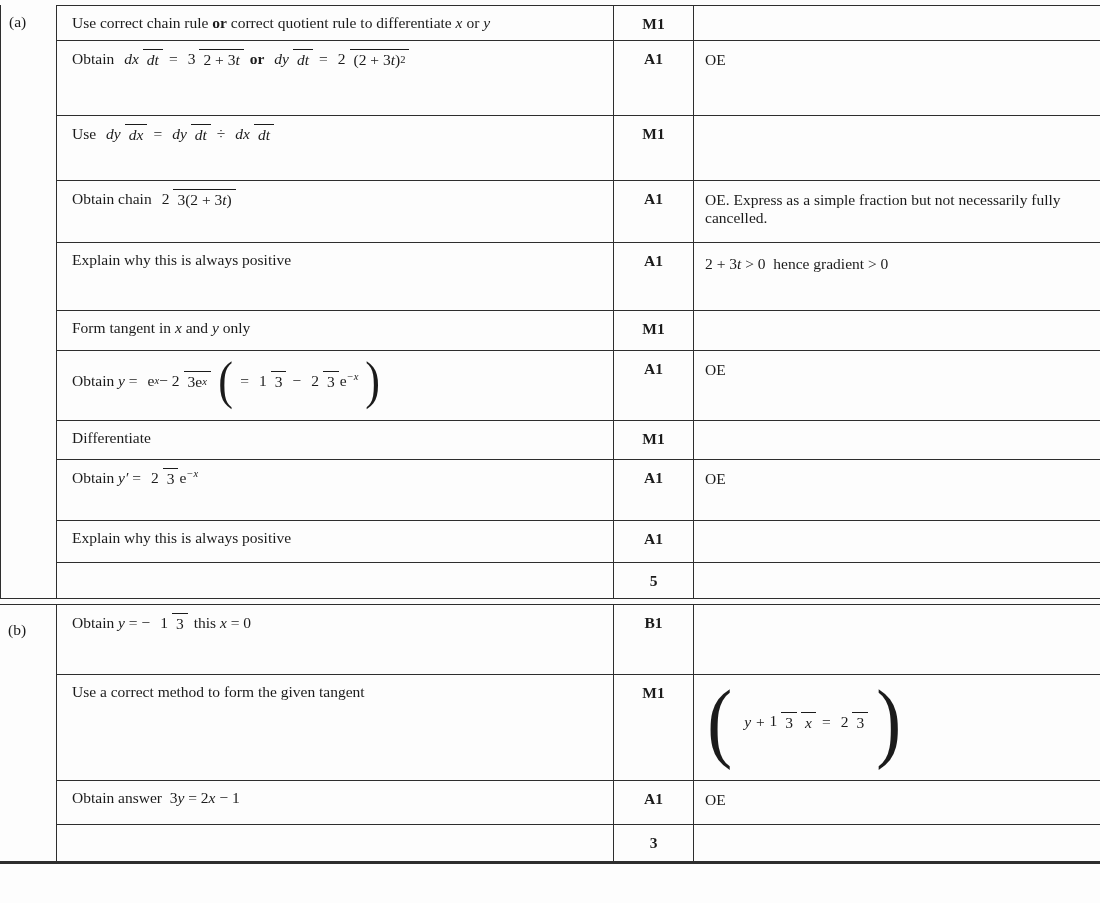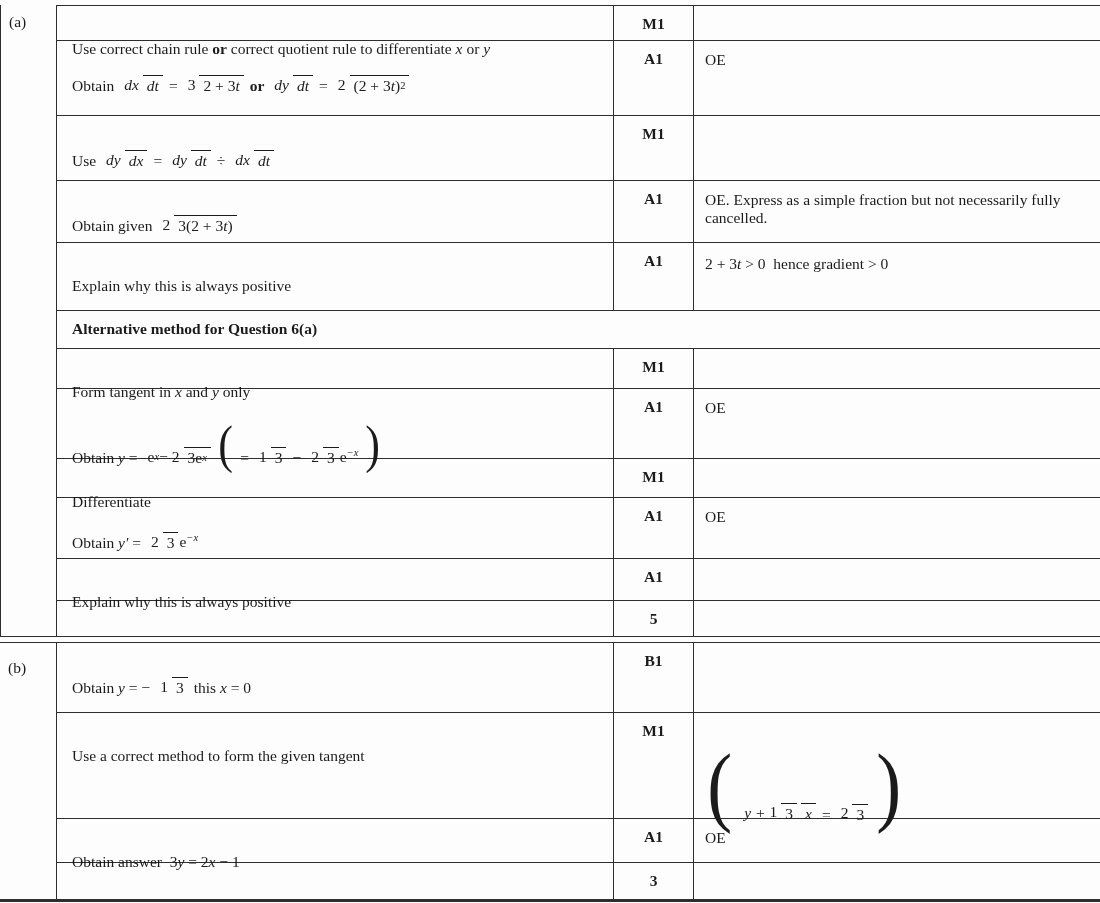--- a/index.html
+++ b/index.html
@@ -18,21 +18,21 @@
   .row{display:flex;align-items:stretch;border-bottom:1.5px solid #2e2e2e;box-sizing:border-box;}
   .row.nb{border-bottom:none;}
   .cell{box-sizing:border-box;}
   .main{flex:0 0 558px;width:558px;border-left:1.5px solid #2e2e2e;border-right:1.5px solid #2e2e2e;padding:8px 4px 0 15px;}
   .mark{flex:0 0 80px;width:80px;border-right:1.5px solid #2e2e2e;text-align:center;padding-top:9px;}
   .mark span{font-weight:bold;}
   .comment{flex:1;min-width:0;padding:10px 8px 0 11px;font-family:Liberation Serif, serif;}
   .fullspan{flex:1;border-left:1.5px solid #2e2e2e;padding:9px 4px 0 15px;}
   .dsep{height:7px;border-top:1.5px solid #2e2e2e;border-bottom:1.5px solid #2e2e2e;box-sizing:border-box;}
   .brule{height:3px;background:#2e2e2e;}
-  .mline{display:flex;align-items:flex-end;flex-wrap:wrap;gap:0 6px;margin-top:26px;}
+  .mline{display:flex;align-items:center;flex-wrap:wrap;gap:0 6px;}
   .seg{display:inline;white-space:pre-wrap;}
   .mi{font-style:italic;}
   .b{font-weight:bold;}
   .frac{display:inline-flex;flex-direction:row;align-items:center;text-align:center;line-height:1.15;}
   .frac .num{display:inline-flex;align-items:center;padding:0 4px 1px;}
   .frac .den{display:inline-flex;align-items:center;border-top:1.4px solid #1b1b1b;padding:1px 4px 0;}
   sup{font-size:0.68em;line-height:0;}
   .tight{display:inline-flex;align-items:center;gap:1px;}
   .bp{font-size:52px;line-height:0.85;font-weight:400;transform:scaleX(0.85);}
   .bp.xl{font-size:88px;}
@@ -115,21 +115,21 @@
               </span>
           </div>
         </div>
         <div class="cell mark"><span>M1</span></div>
         <div class="cell comment"></div>
       </div>
 
       <div class="row" style="height:62px">
         <div class="cell main">
           <div class="mline">
-            <span class="seg">Obtain given</span>
+            <span class="seg">Obtain chain</span>
             <span class="frac">
                 <span class="num">2</span>
                 <span class="den">
                   <span>3(2 + 3</span>
                   <span class="mi">t</span>
                   <span>)</span>
                 </span>
               </span>
           </div>
         </div>
@@ -142,25 +142,20 @@
           <div class="mline">
               <span class="seg">Explain why this is always positive</span>
             </div>
         </div>
         <div class="cell mark"><span>A1</span></div>
         <div class="cell comment">
           <div class="cline"><span>2 + 3</span><span class="mi">t</span><span> &gt; 0 &nbsp;hence gradient &gt; 0</span></div>
         </div>
       </div>
 
-      <div class="row" style="height:38px">
-        <div class="cell fullspan">
-          <span class="b">Alternative method for Question 6(a)</span>
-        </div>
-      </div>
 
       <div class="row" style="height:40px">
         <div class="cell main">
           <div class="mline">
             <span class="seg"><span>Form tangent in </span><span class="mi">x</span><span> and </span><span class="mi">y</span><span> only</span></span>
           </div>
         </div>
         <div class="cell mark"><span>M1</span></div>
         <div class="cell comment"></div>
       </div>

